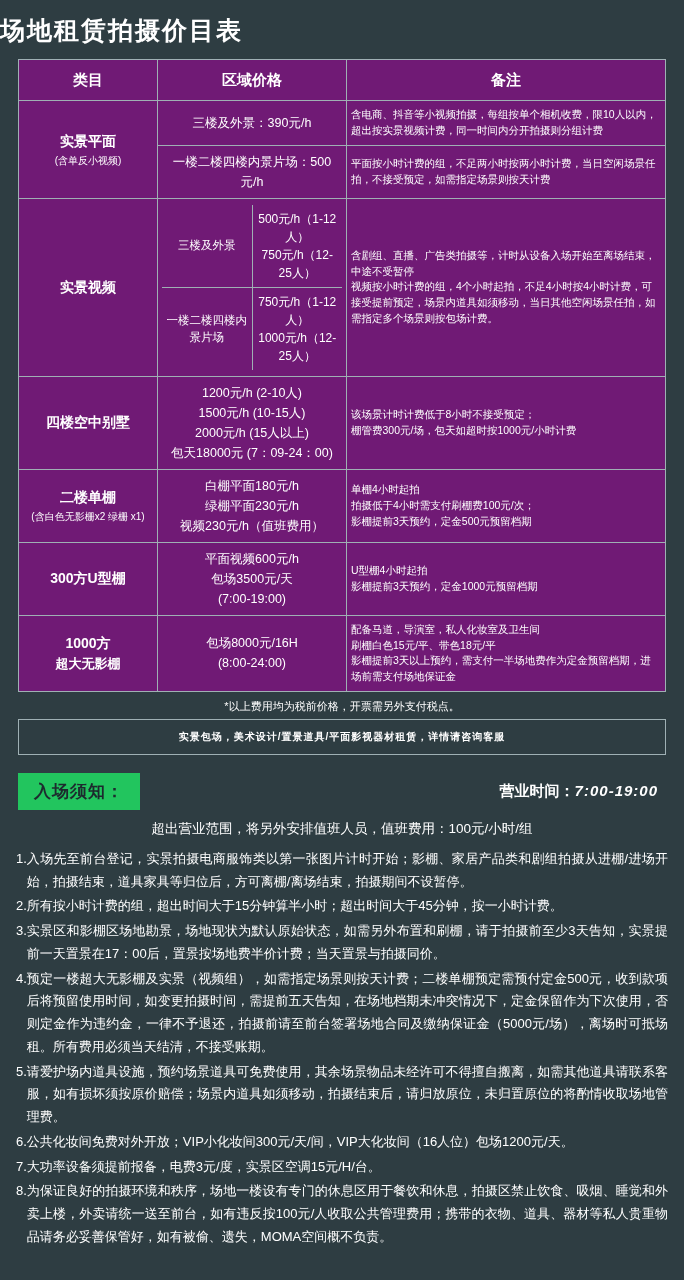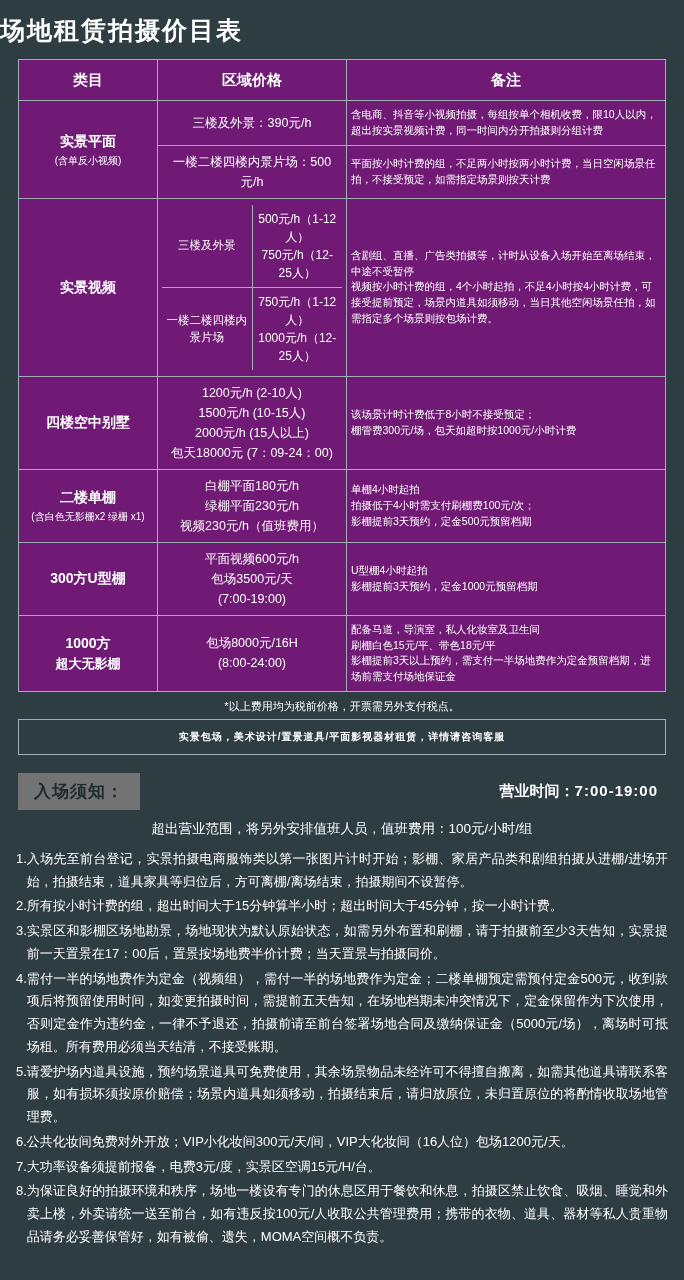--- a/index.html
+++ b/index.html
@@ -76,34 +76,34 @@
     padding:10px 0;
   }
 
   
   .notice-head{
     display:flex;
     align-items:center;
     margin:18px 18px 6px 18px;
   }
   .notice-tag{
-    background:#737373;
+    background:#22c55e;
     color:#1d2a2e;
     font-size:17px;
     font-weight:bold;
     padding:7px 16px;
     letter-spacing:1px;
   }
   .hours{
     margin-left:auto;
     font-size:15px;
     font-weight:bold;
     padding-right:8px;
   }
-  .hours .val{letter-spacing:1px;}
+  .hours .val{letter-spacing:1px;font-style:italic;}
 
   .overtime{
     text-align:center;
     font-size:13.5px;
     margin:10px 18px 10px 18px;
   }
 
   
   .rules{
     margin:0 16px;
@@ -273,21 +273,21 @@
     <div class="rule">
       <span class="num">2.</span>
       <span class="txt">所有按小时计费的组，超出时间大于15分钟算半小时；超出时间大于45分钟，按一小时计费。</span>
     </div>
     <div class="rule">
       <span class="num">3.</span>
       <span class="txt">实景区和影棚区场地勘景，场地现状为默认原始状态，如需另外布置和刷棚，请于拍摄前至少3天告知，实景提前一天置景在17：00后，置景按场地费半价计费；当天置景与拍摄同价。</span>
     </div>
     <div class="rule">
       <span class="num">4.</span>
-      <span class="txt">需付一半的场地费作为定金（视频组），需付一半的场地费作为定金；二楼单棚预定需预付定金500元，收到款项后将预留使用时间，如变更拍摄时间，需提前五天告知，在场地档期未冲突情况下，定金保留作为下次使用，否则定金作为违约金，一律不予退还，拍摄前请至前台签署场地合同及缴纳保证金（5000元/场），离场时可抵场租。所有费用必须当天结清，不接受账期。</span>
+      <span class="txt">预定一楼超大无影棚及实景（视频组），如需指定场景则按天计费；二楼单棚预定需预付定金500元，收到款项后将预留使用时间，如变更拍摄时间，需提前五天告知，在场地档期未冲突情况下，定金保留作为下次使用，否则定金作为违约金，一律不予退还，拍摄前请至前台签署场地合同及缴纳保证金（5000元/场），离场时可抵场租。所有费用必须当天结清，不接受账期。</span>
     </div>
     <div class="rule">
       <span class="num">5.</span>
       <span class="txt">请爱护场内道具设施，预约场景道具可免费使用，其余场景物品未经许可不得擅自搬离，如需其他道具请联系客服，如有损坏须按原价赔偿；场景内道具如须移动，拍摄结束后，请归放原位，未归置原位的将酌情收取场地管理费。</span>
     </div>
     <div class="rule">
       <span class="num">6.</span>
       <span class="txt">公共化妆间免费对外开放；VIP小化妆间300元/天/间，VIP大化妆间（16人位）包场1200元/天。</span>
     </div>
     <div class="rule">

